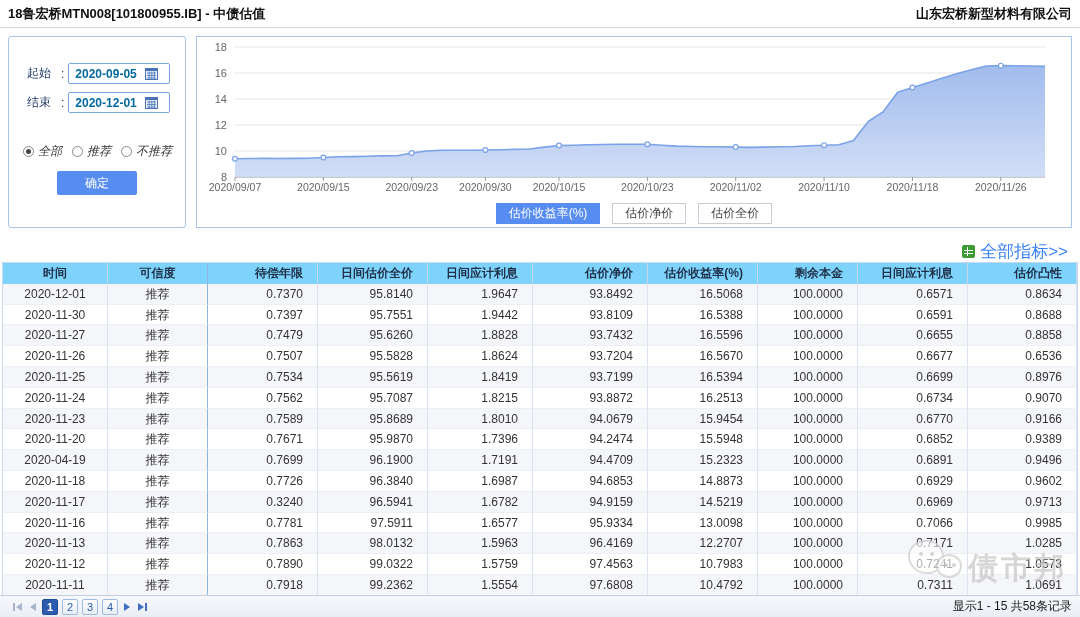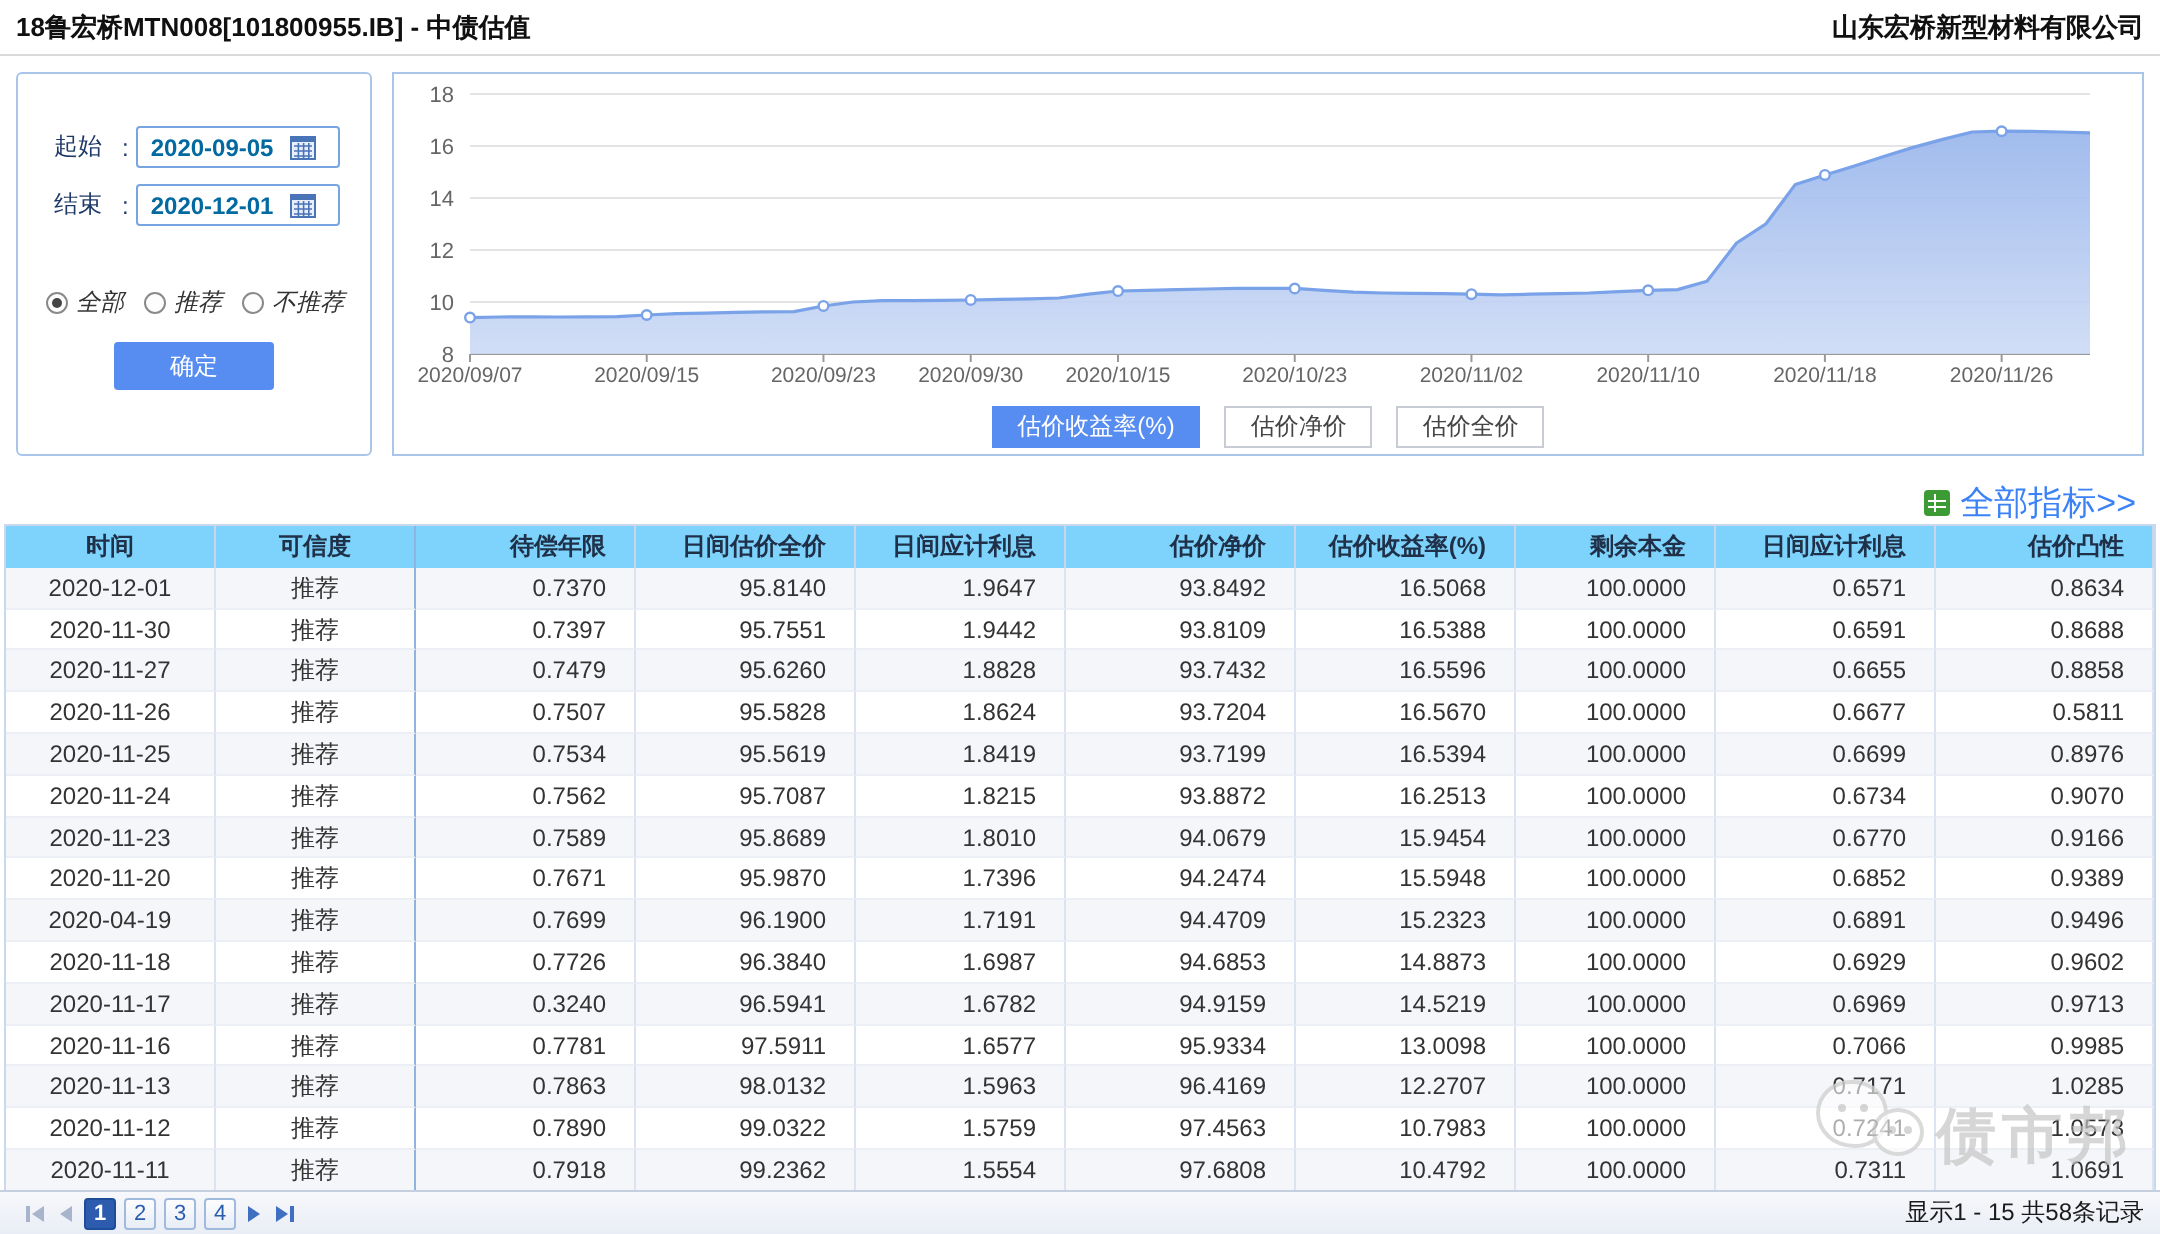--- a/index.html
+++ b/index.html
@@ -238,21 +238,21 @@
       <div class="tr">
         <div class="td c-center" style="width: 105px;">2020-11-26</div>
         <div class="td c-center sep" style="width: 100px;">推荐</div>
         <div class="td c-num" style="width: 110px;">0.7507</div>
         <div class="td c-num" style="width: 110px;">95.5828</div>
         <div class="td c-num" style="width: 105px;">1.8624</div>
         <div class="td c-num" style="width: 115px;">93.7204</div>
         <div class="td c-num" style="width: 110px;">16.5670</div>
         <div class="td c-num" style="width: 100px;">100.0000</div>
         <div class="td c-num" style="width: 110px;">0.6677</div>
-        <div class="td c-num" style="width: 110px; flex: 1 1 0%;">0.5811</div>
+        <div class="td c-num" style="width: 110px; flex: 1 1 0%;">0.6536</div>
       </div>
       <div class="tr">
         <div class="td c-center" style="width: 105px;">2020-11-25</div>
         <div class="td c-center sep" style="width: 100px;">推荐</div>
         <div class="td c-num" style="width: 110px;">0.7534</div>
         <div class="td c-num" style="width: 110px;">95.5619</div>
         <div class="td c-num" style="width: 105px;">1.8419</div>
         <div class="td c-num" style="width: 115px;">93.7199</div>
         <div class="td c-num" style="width: 110px;">16.5394</div>
         <div class="td c-num" style="width: 100px;">100.0000</div>

